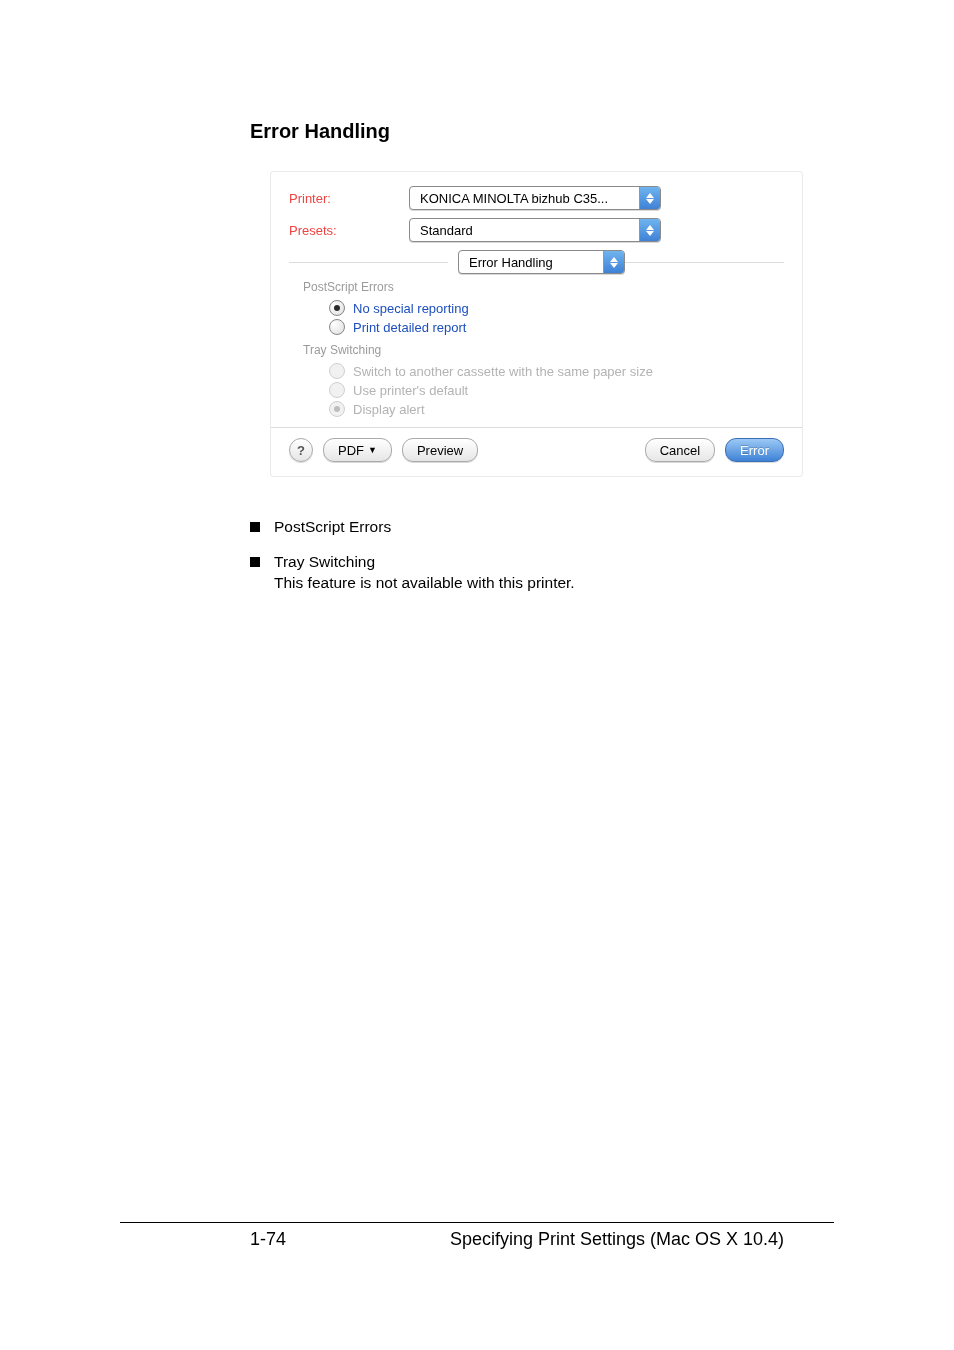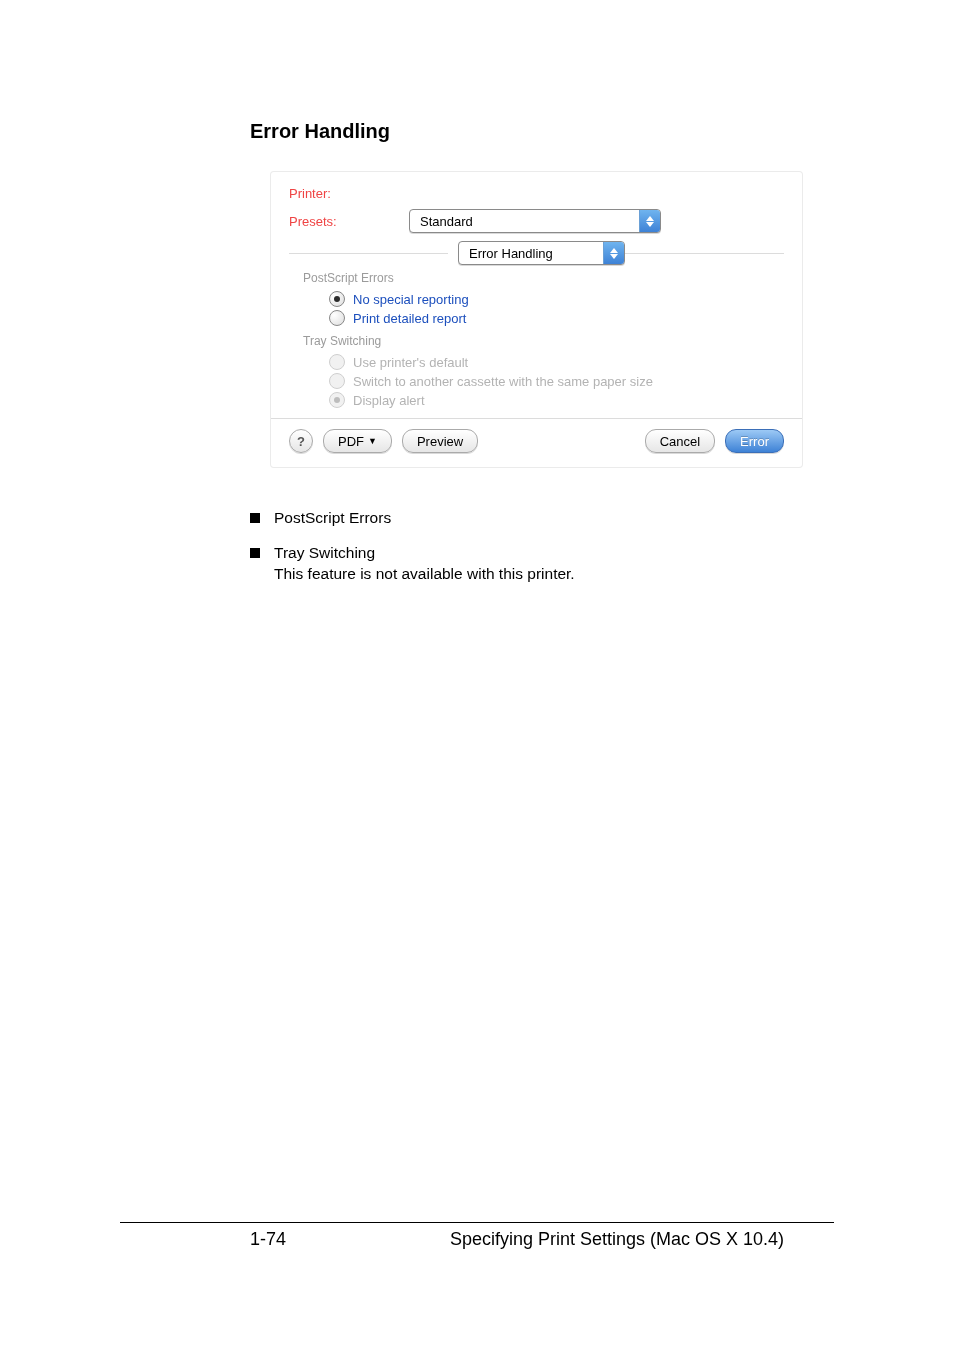--- a/index.html
+++ b/index.html
@@ -200,20 +200,31 @@
 </head>
 <body>
 
 <div class="page">
   <div class="heading">Error Handling</div>
 
   <div class="dialog">
 
     <div class="row">
       <div class="label">Printer:</div>
+      <div class="combo combo-wide">
+        <div class="combo-text">KONICA MINOLTA bizhub C35...</div>
+        <div class="combo-btn">
+          <svg viewBox="0 0 8 5">
+              <path d="M0 5 L4 0 L8 5 Z" fill="#fff"></path>
+            </svg>
+          <svg viewBox="0 0 8 5">
+              <path d="M0 0 L4 5 L8 0 Z" fill="#fff"></path>
+            </svg>
+        </div>
+      </div>
     </div>
 
     <div class="row">
       <div class="label">Presets:</div>
       <div class="combo combo-wide">
         <div class="combo-text">Standard</div>
         <div class="combo-btn">
           <svg viewBox="0 0 8 5">
               <path d="M0 5 L4 0 L8 5 Z" fill="#fff"></path>
             </svg>
@@ -249,25 +260,25 @@
       <div class="radio-row">
         <div class="radio"></div>
         <span>Print detailed report</span>
       </div>
     </div>
 
     <div class="group-title">Tray Switching</div>
     <div class="group-body">
       <div class="radio-row disabled">
         <div class="radio disabled"></div>
-        <span>Use printer's default</span>
+        <span>Switch to another cassette with the same paper size</span>
       </div>
       <div class="radio-row disabled">
         <div class="radio disabled"></div>
-        <span>Switch to another cassette with the same paper size</span>
+        <span>Use printer's default</span>
       </div>
       <div class="radio-row disabled">
         <div class="radio disabled selected"></div>
         <span>Display alert</span>
       </div>
     </div>
 
     <div class="hr-full"></div>
 
     <div class="button-bar">

